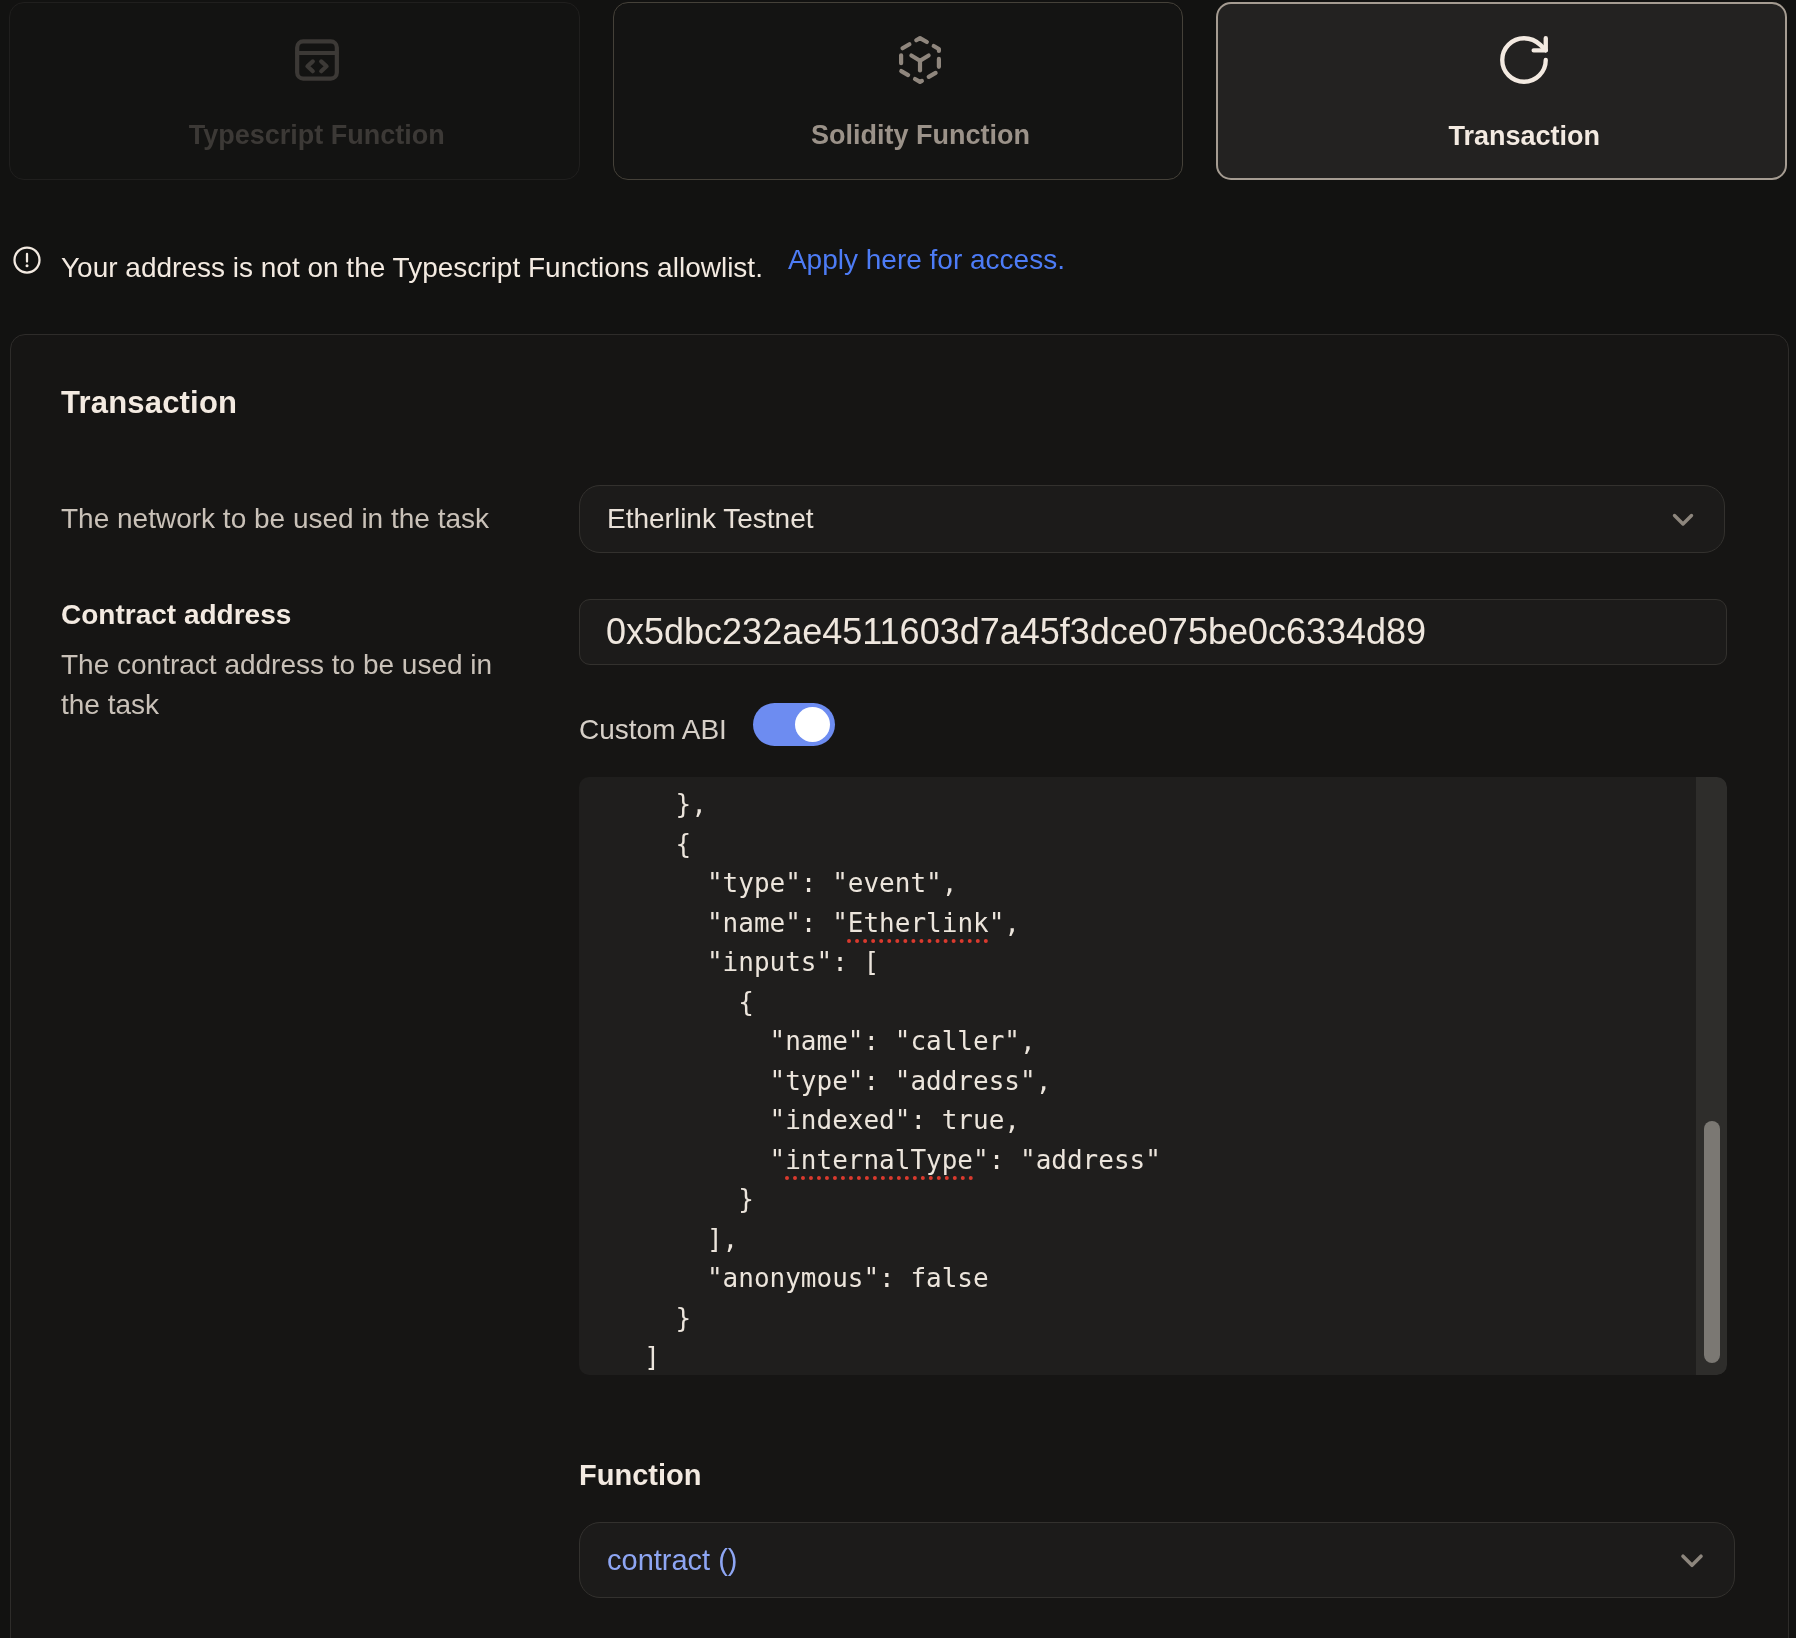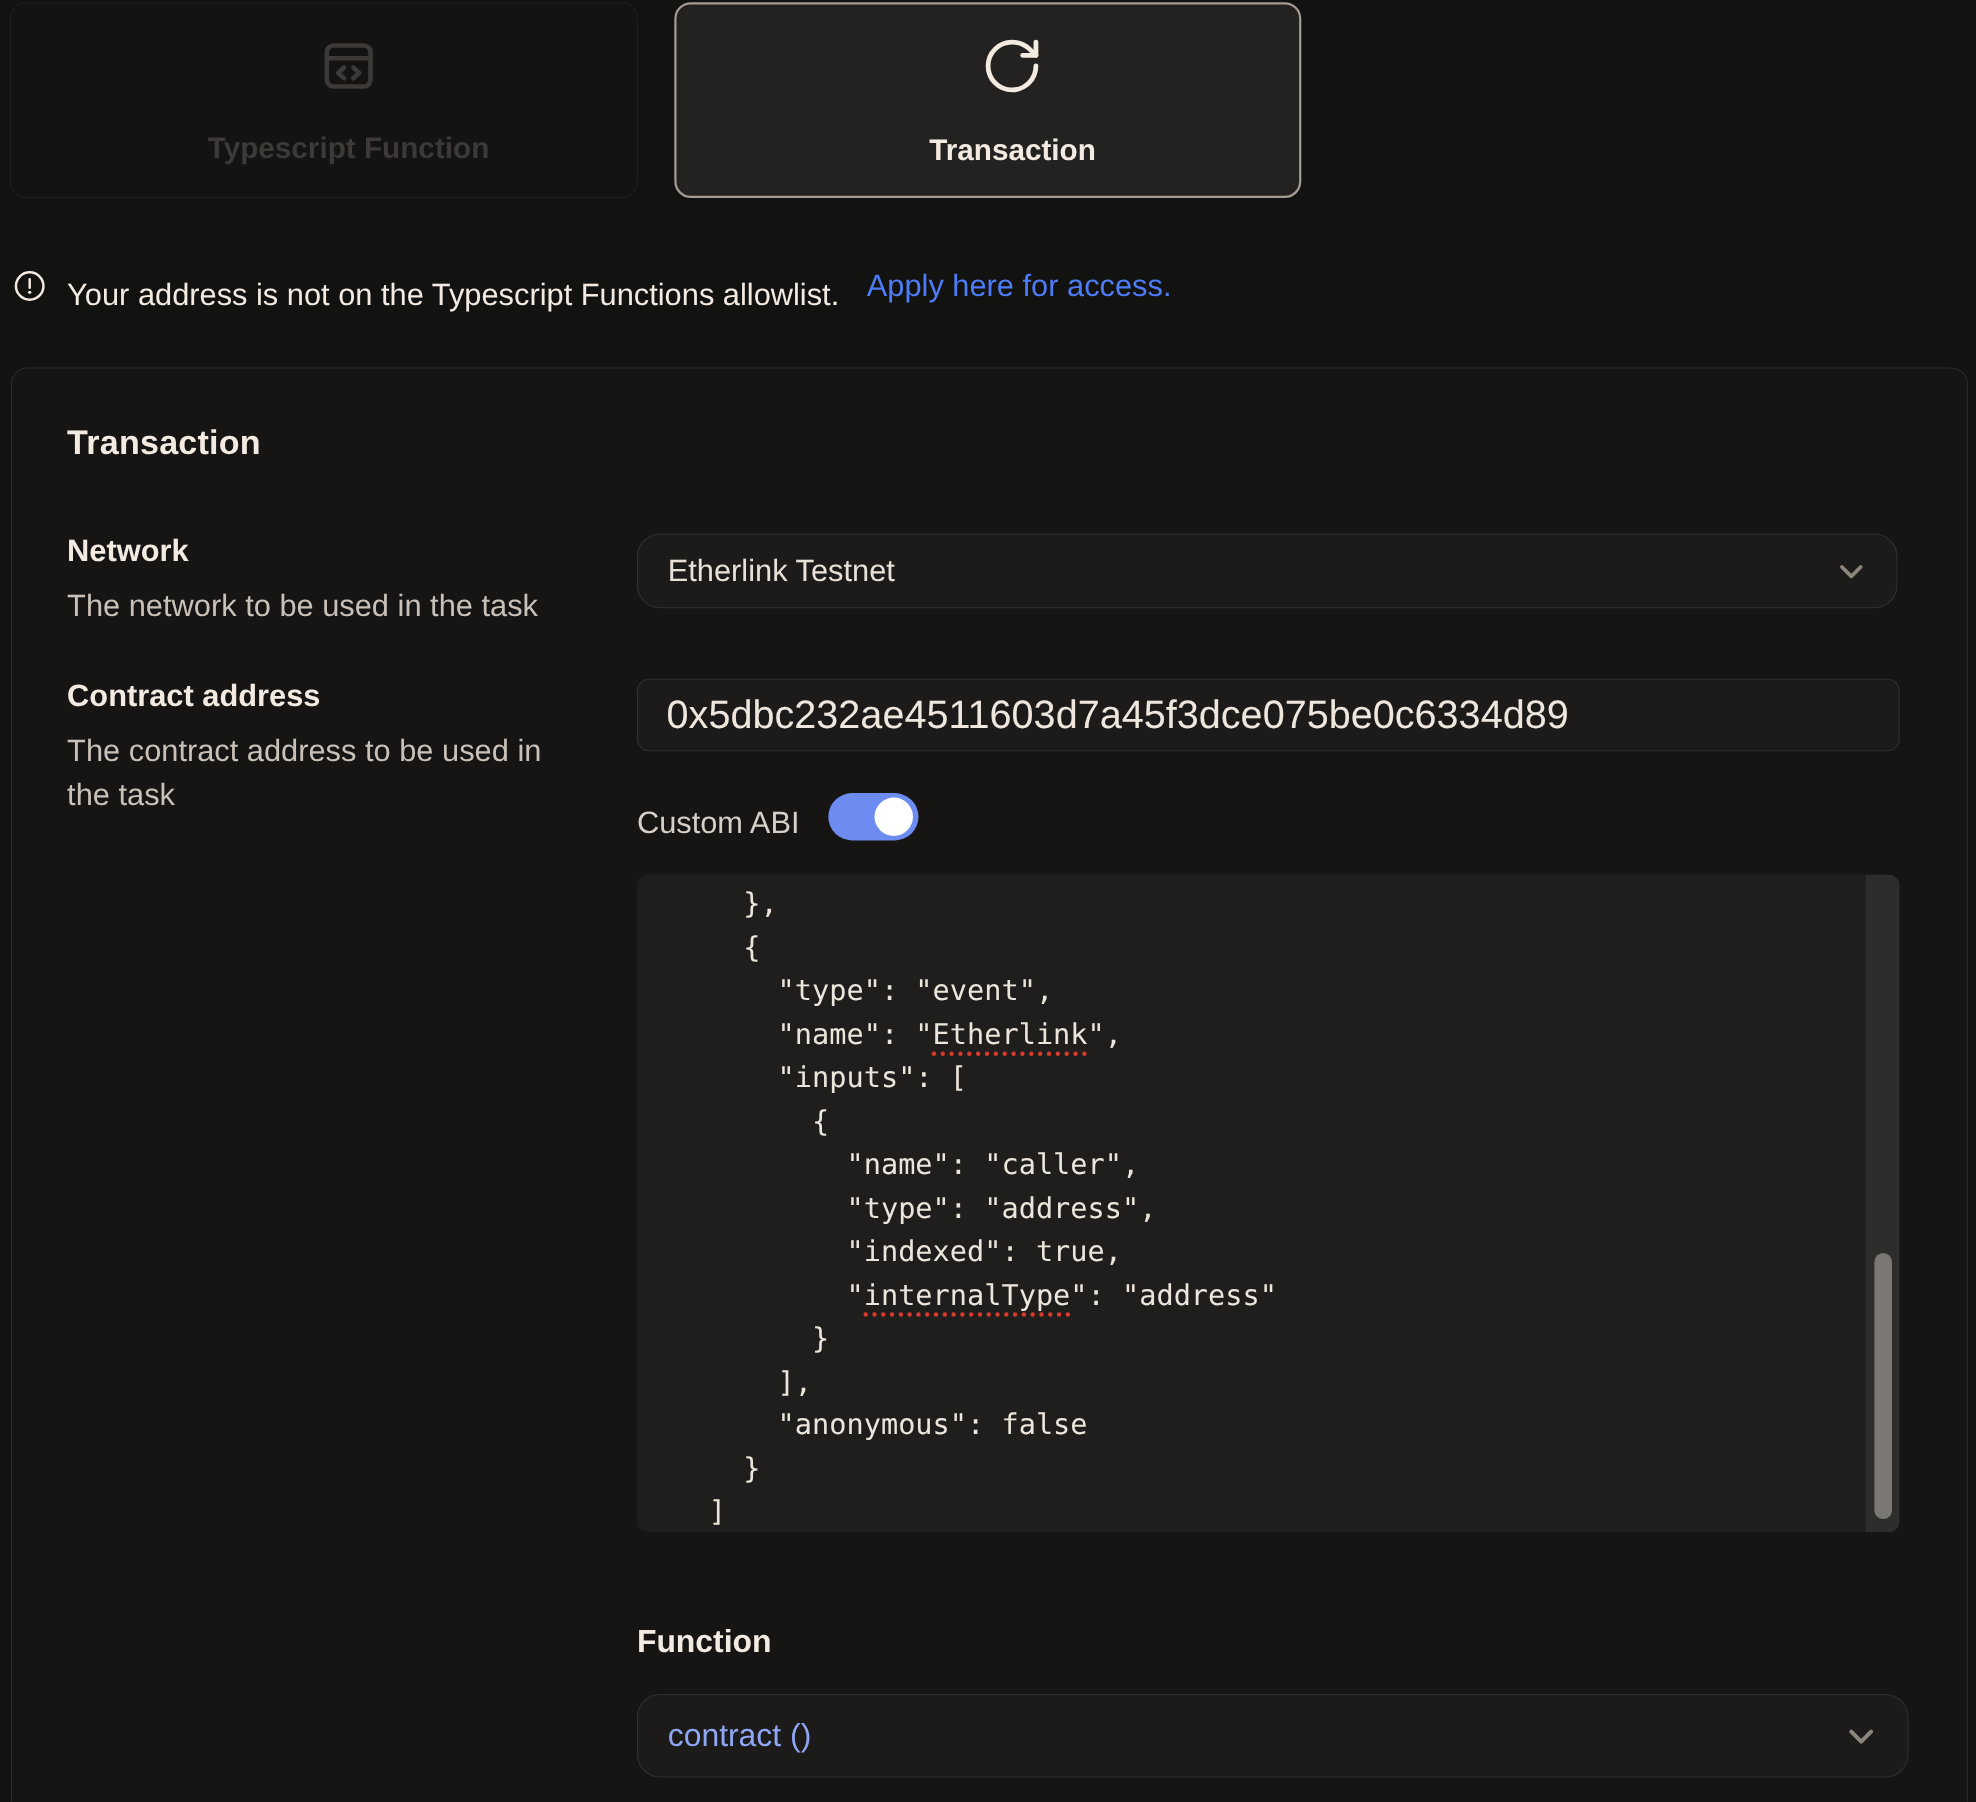--- a/index.html
+++ b/index.html
@@ -100,20 +100,29 @@
 <div class="tabs">
   <div class="tab tab-disabled">
     <svg width="56" height="56" viewBox="0 0 24 24">
       <rect x="3.5" y="4" width="17" height="16" rx="2.6"></rect>
       <path d="M3.5 9h17"></path>
       <path d="M10.2 12.6l-2.3 2.1 2.3 2.1"></path>
       <path d="M13.8 12.6l2.3 2.1-2.3 2.1"></path>
     </svg>
     <span class="tab-label">Typescript Function</span>
   </div>
+  <div class="tab tab-normal">
+    <svg width="56" height="56" viewBox="0 0 24 24">
+      <path d="M12 2.6l8.1 4.7v9.4L12 21.4l-8.1-4.7V7.3Z" stroke-dasharray="3.4 3.4"></path>
+      <path d="M12 12.3v4.2"></path>
+      <path d="M12 12.3l-3.7-2.2"></path>
+      <path d="M12 12.3l3.7-2.2"></path>
+    </svg>
+    <span class="tab-label">Solidity Function</span>
+  </div>
   <div class="tab tab-selected">
     <svg width="58" height="58" viewBox="0 0 24 24">
       <path d="M21 12a9 9 0 1 1-9-9c2.52 0 4.93 1 6.74 2.74L21 8"></path>
       <path d="M21 3v5h-5"></path>
     </svg>
     <span class="tab-label">Transaction</span>
   </div>
 </div>
 
 <div class="alert">
@@ -124,21 +133,20 @@
   </svg>
   <span class="alert-text">Your address is not on the Typescript Functions allowlist.</span>
   <a class="alert-link" href="#">Apply here for access.</a>
 </div>
 
 <div class="panel">
   <h2 class="panel-title">Transaction</h2>
 
   <div class="form-row row-network">
     <div>
-      <div class="field-label">Network</div>
       <div class="field-desc">The network to be used in the task</div>
     </div>
     <div class="select">
       <span class="select-value">Etherlink Testnet</span>
       <svg class="chevron" width="34" height="34" viewBox="0 0 24 24">
         <path d="M6 9.5l6 6 6-6"></path>
       </svg>
     </div>
   </div>
 

